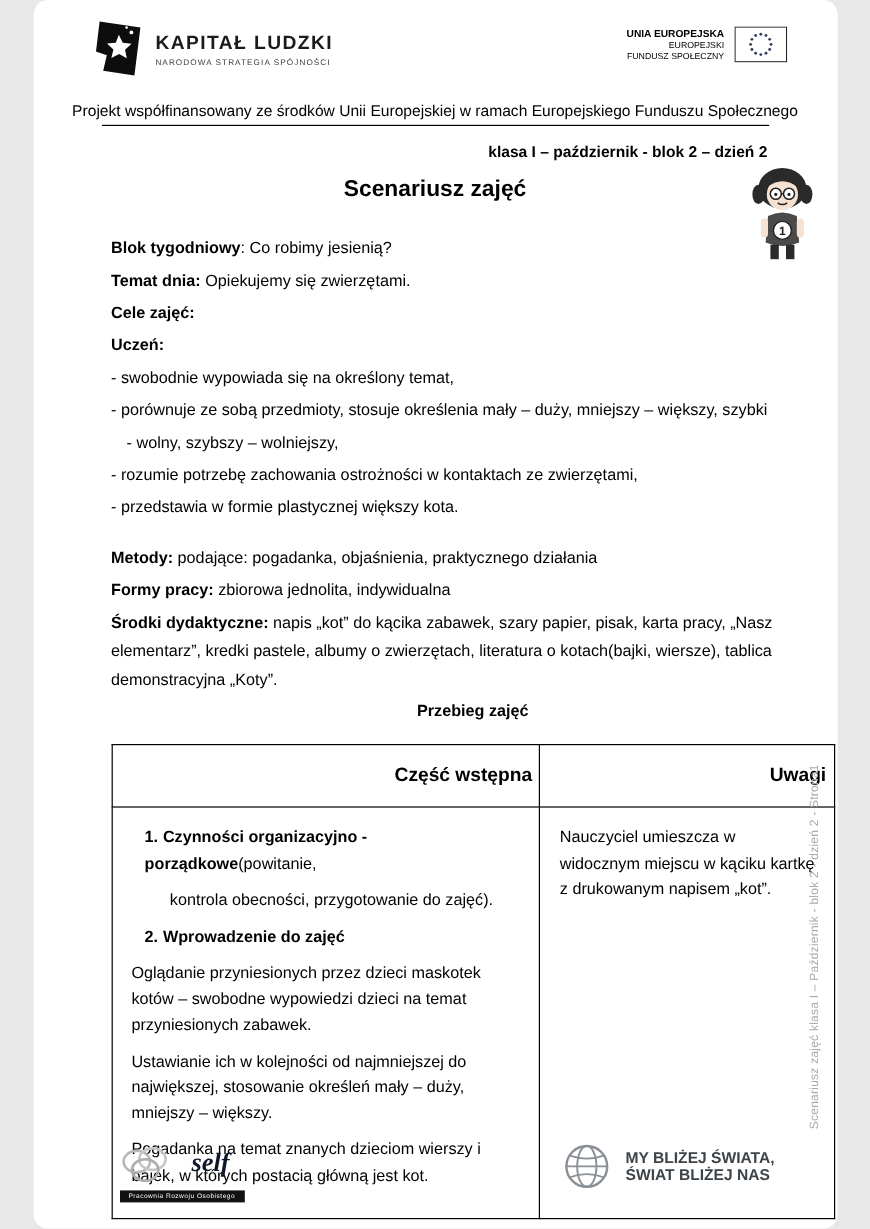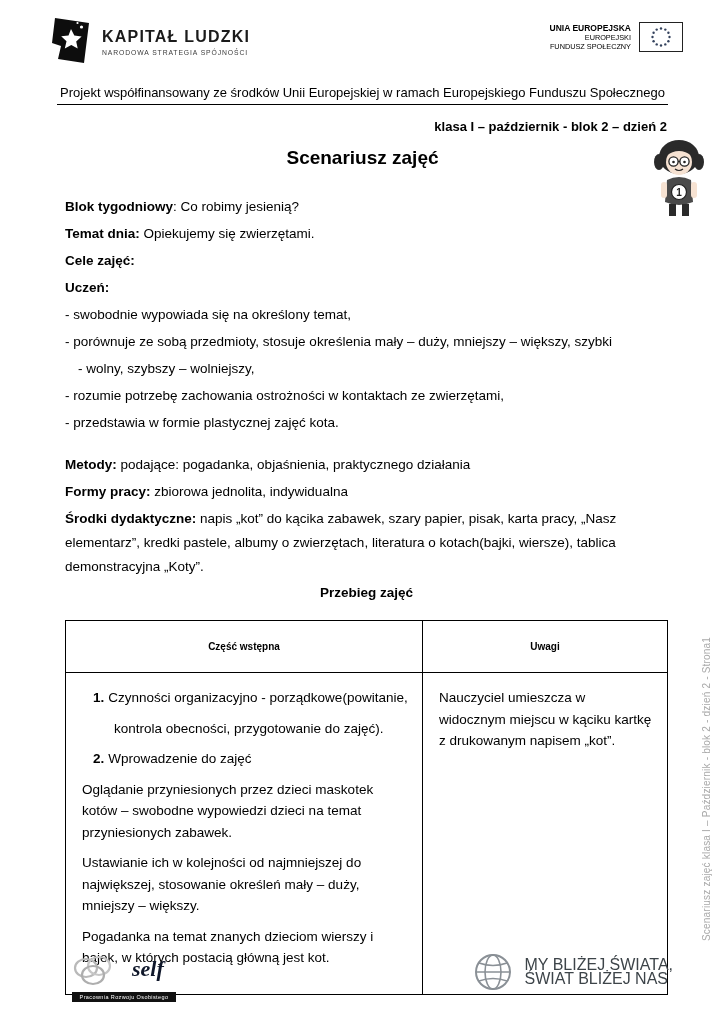--- a/index.html
+++ b/index.html
@@ -1,20 +1,20 @@
 <!DOCTYPE html>
 <html><head>
 <meta charset="utf-8">
 <style>
   * { margin:0; padding:0; box-sizing:border-box; }
   html,body { background:#e8e8e8; }
   .page {
-    position:relative; width:725px; height:1024px; margin:0 auto;
+    position:relative; width:670px; height:1024px; margin:0 auto;
     background:#ffffff; color:#000;
-    font-family:"Liberation Sans", sans-serif; overflow:hidden;
+    font-family:"Liberation Sans", sans-serif; overflow:hidden;border-radius:12px;
   }
   
   .header { position:absolute; top:16px; left:48px; right:42px;
     display:flex; justify-content:space-between; align-items:flex-start; }
   .kl-logo { display:flex; align-items:center; gap:10px; }
   .kl-text .kl-title { font-size:16px; font-weight:bold; letter-spacing:1.2px; color:#1b1b1b; }
   .kl-text .kl-sub   { font-size:6.8px; letter-spacing:0.9px; color:#3a3a3a; margin-top:3px; }
   .eu-logo { display:flex; align-items:flex-start; gap:8px; margin-top:6px; }
   .eu-text { text-align:right; line-height:9px; padding-top:2px; }
   .eu-l1 { font-size:8.5px; font-weight:bold; }
@@ -34,44 +34,44 @@
     font-size:13.5px; line-height:27px; }
   .b { font-weight:bold; }
   .goal.indent { padding-left:13px; }
   .metody-line { margin-top:15px; }
   .srodki-line { line-height:24px; margin-top:2px; }
   .przebieg-title { text-align:center; font-weight:bold; }
   
   .lesson-table { width:100%; border-collapse:collapse; margin-top:14px;
     font-size:13.5px; }
   .lesson-table th, .lesson-table td { border:1.6px solid #000; }
-  .lesson-table th { padding:12px 6px; font-size:10px; text-align:center; }
+  .lesson-table th { padding:12px 6px; font-size:16px; text-align:right; }
   .col-left { width:59.3%; }
   .lesson-table td { vertical-align:top; padding:14px 14px 16px 16px; height:258px; }
   .cell p { margin:0 0 9px 0; line-height:21.5px; }
   .num-item { padding-left:11px; }
   .num { margin-right:4px; font-weight:bold; }
   .item-cont { padding-left:32px; }
-  .item-head { font-weight:normal; }
+  .item-head { font-weight:bold; }
   .uwagi-text { margin-top:73px; line-height:21.5px; }
   
   .vertical-text { position:absolute; right:13px; top:596px; height:345px;
     writing-mode:vertical-rl; transform:rotate(180deg);
     font-size:10px; color:#a9a9a9; letter-spacing:0.2px; white-space:nowrap; }
   
   .footer-left { position:absolute; left:72px; bottom:22px; width:110px; }
   .self-row { position:relative; height:36px; }
   .self-script { position:absolute; left:60px; top:2px;
     font-family:Liberation Serif, serif; font-style:italic; font-weight:bold;
     font-size:22px; color:#0f172a; }
   .self-bar { margin-top:2px; background:#111; color:#fff; font-size:5.5px;
     text-align:center; padding:2px 3px; letter-spacing:0.4px; width:104px; }
   .footer-right { position:absolute; right:52px; bottom:30px;
     display:flex; align-items:center; gap:10px; }
-  .fr-text { font-weight:normal; font-size:16px; color:#3d4449; line-height:14px; }
+  .fr-text { font-weight:bold; font-size:13px; color:#3d4449; line-height:14px; }
 </style>
 </head>
 <body>
 
 <div class="page">
 
   <div class="header">
     <div class="kl-logo">
       <svg width="44" height="52" viewBox="0 0 44 52">
         <path d="M7 2 L41 7 L36 47 L10 43 L13 30 L4 27 Z" fill="#0d0d0d"></path>
@@ -139,21 +139,21 @@
 
   <div class="body-text">
     <div><span class="b">Blok tygodniowy</span><span>: Co robimy jesienią?</span></div>
     <div><span class="b">Temat dnia:</span><span> Opiekujemy się zwierzętami.</span></div>
     <div class="b">Cele zajęć:</div>
     <div class="b">Uczeń:</div>
     <div class="goal">- swobodnie  wypowiada  się  na określony  temat,</div>
     <div class="goal">- porównuje ze sobą przedmioty, stosuje określenia mały – duży, mniejszy – większy, szybki</div>
     <div class="goal indent">- wolny, szybszy – wolniejszy,</div>
     <div class="goal">- rozumie potrzebę zachowania ostrożności w kontaktach ze zwierzętami,</div>
-    <div class="goal">- przedstawia w formie plastycznej zajęć kota.</div>
+    <div class="goal">- przedstawia w formie plastycznej większy kota.</div>
 
     <div class="metody-line"><span class="b">Metody:</span><span> podające:  pogadanka,  objaśnienia, praktycznego  działania</span></div>
     <div><span class="b">Formy pracy:</span><span>  zbiorowa  jednolita, indywidualna</span></div>
     <div class="srodki-line"><span class="b">Środki dydaktyczne:</span><span> napis „kot” do kącika zabawek, szary papier, pisak, karta pracy, „Nasz elementarz”, kredki pastele, albumy o zwierzętach, literatura o kotach(bajki, wiersze), tablica demonstracyjna „Koty”.</span></div>
 
     <div class="przebieg-title">Przebieg zajęć</div>
 
     <table class="lesson-table">
       <thead>
         <tr>

